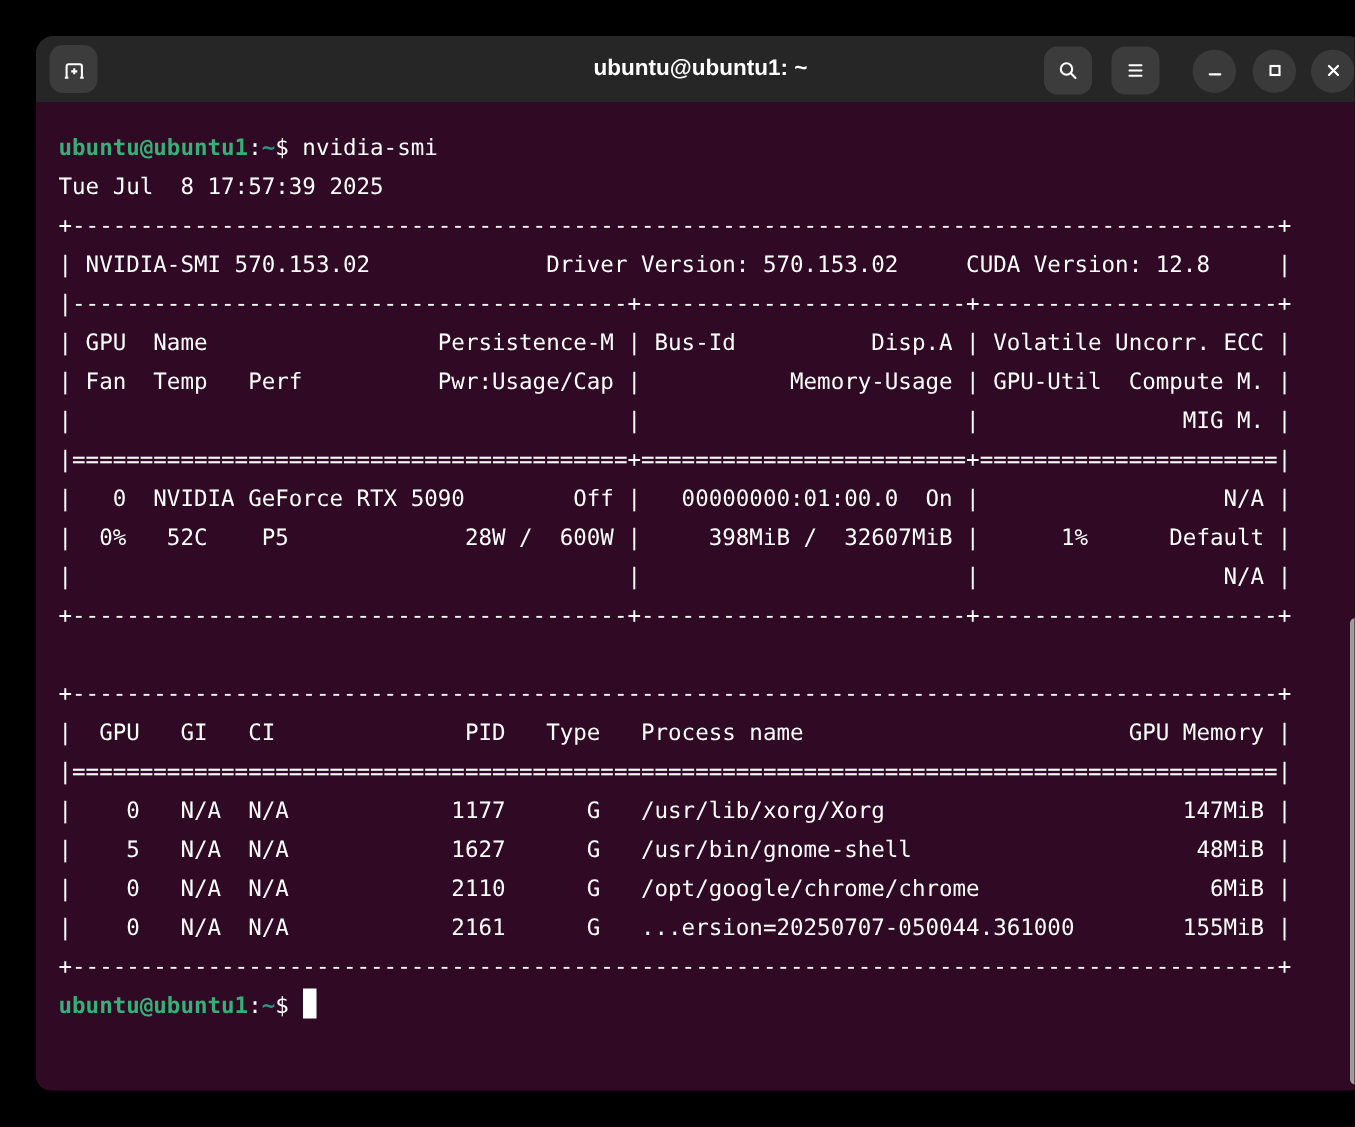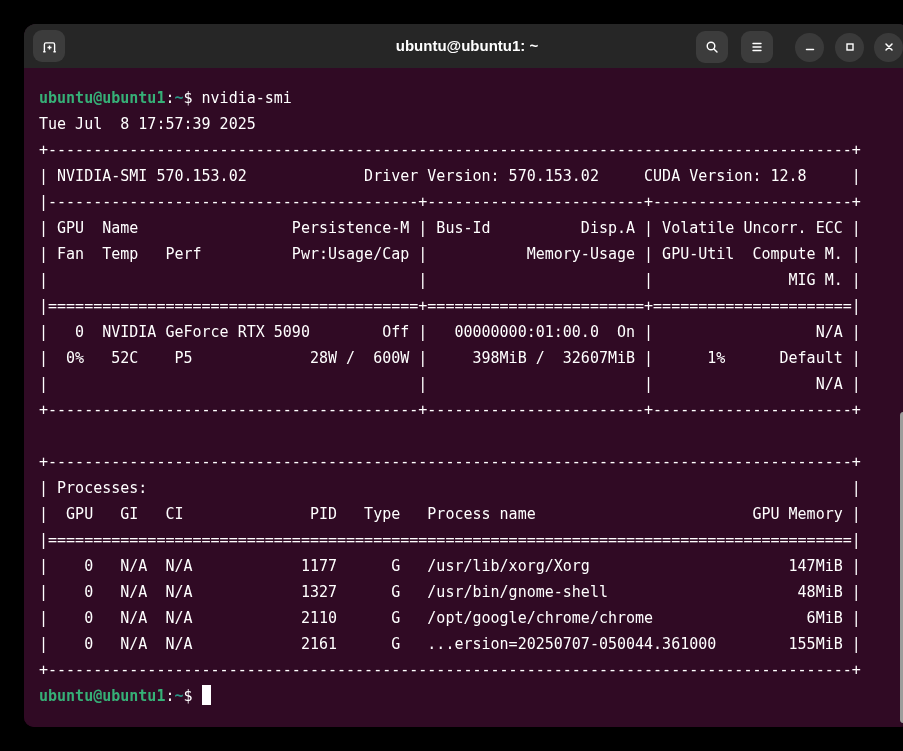--- a/index.html
+++ b/index.html
@@ -73,24 +73,23 @@
 </span><span>| GPU  Name                 Persistence-M | Bus-Id          Disp.A | Volatile Uncorr. ECC |
 </span><span>| Fan  Temp   Perf          Pwr:Usage/Cap |           Memory-Usage | GPU-Util  Compute M. |
 </span><span>|                                         |                        |               MIG M. |
 </span><span>|=========================================+========================+======================|
 </span><span>|   0  NVIDIA GeForce RTX 5090        Off |   00000000:01:00.0  On |                  N/A |
 </span><span>|  0%   52C    P5             28W /  600W |     398MiB /  32607MiB |      1%      Default |
 </span><span>|                                         |                        |                  N/A |
 </span><span>+-----------------------------------------+------------------------+----------------------+
 </span><span>
 </span><span>+-----------------------------------------------------------------------------------------+
-</span><span>| Processes:                                                                              |
 </span><span>|  GPU   GI   CI              PID   Type   Process name                        GPU Memory |
 </span><span>|=========================================================================================|
 </span><span>|    0   N/A  N/A            1177      G   /usr/lib/xorg/Xorg                      147MiB |
-</span><span>|    0   N/A  N/A            1327      G   /usr/bin/gnome-shell                     48MiB |
+</span><span>|    5   N/A  N/A            1627      G   /usr/bin/gnome-shell                     48MiB |
 </span><span>|    0   N/A  N/A            2110      G   /opt/google/chrome/chrome                 6MiB |
 </span><span>|    0   N/A  N/A            2161      G   ...ersion=20250707-050044.361000        155MiB |
 </span><span>+-----------------------------------------------------------------------------------------+
 </span><span class="g">ubuntu@ubuntu1</span><span>:</span><span class="t">~</span><span>$ </span><span class="cursor"></span></pre>
     <div class="thumb"></div>
   </div>
 </div>
 
 </body></html>

